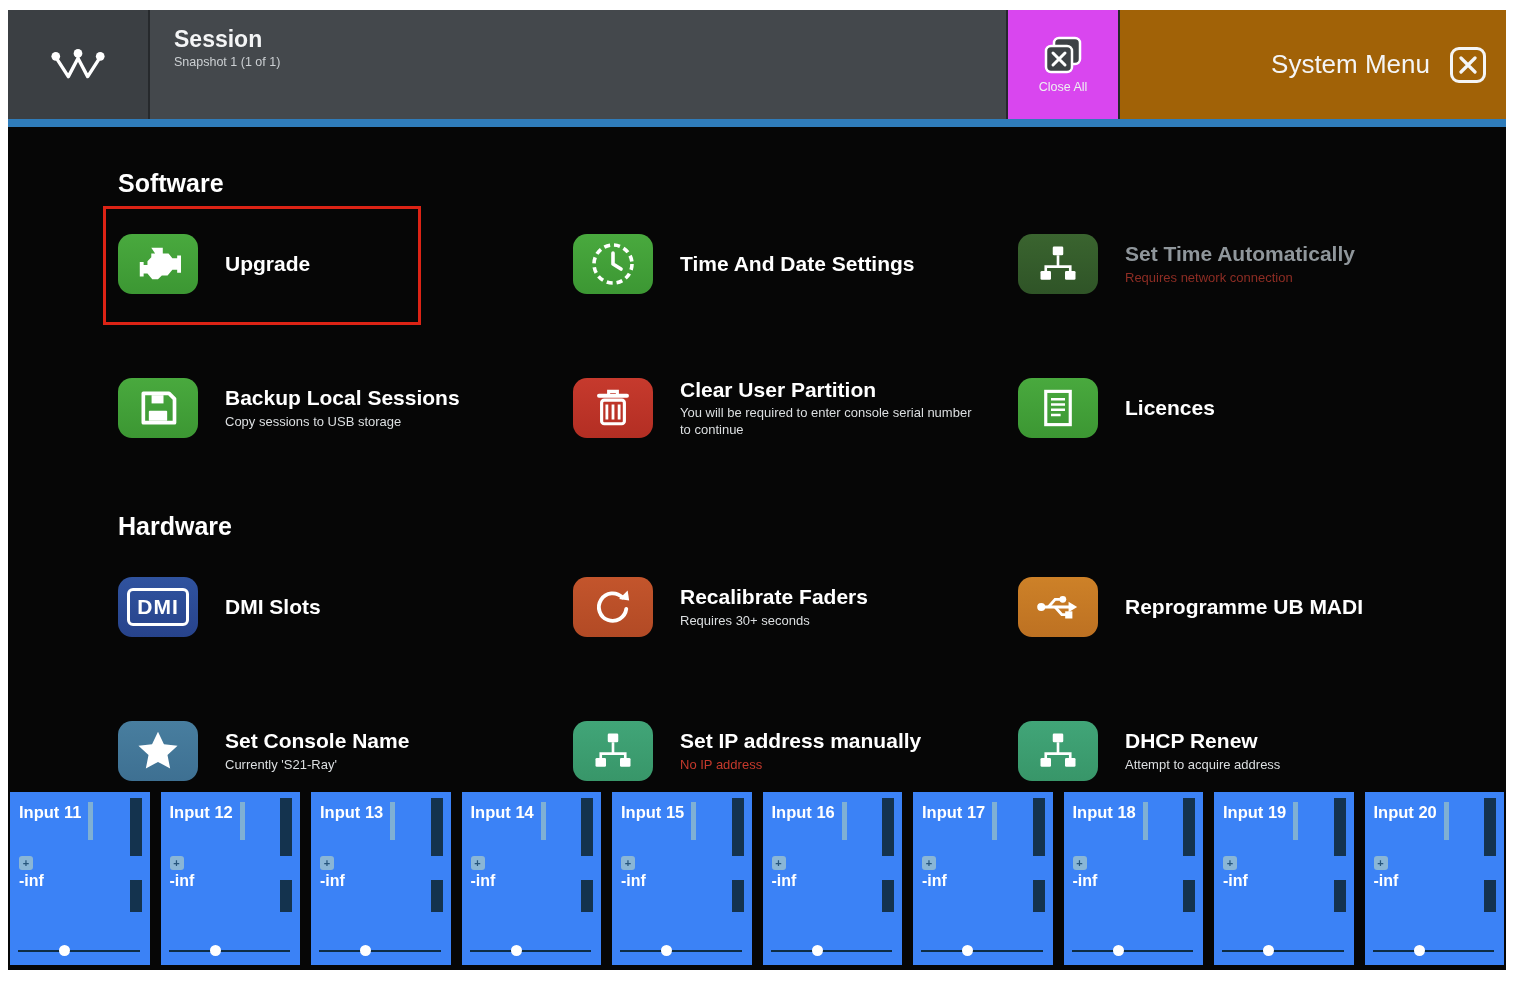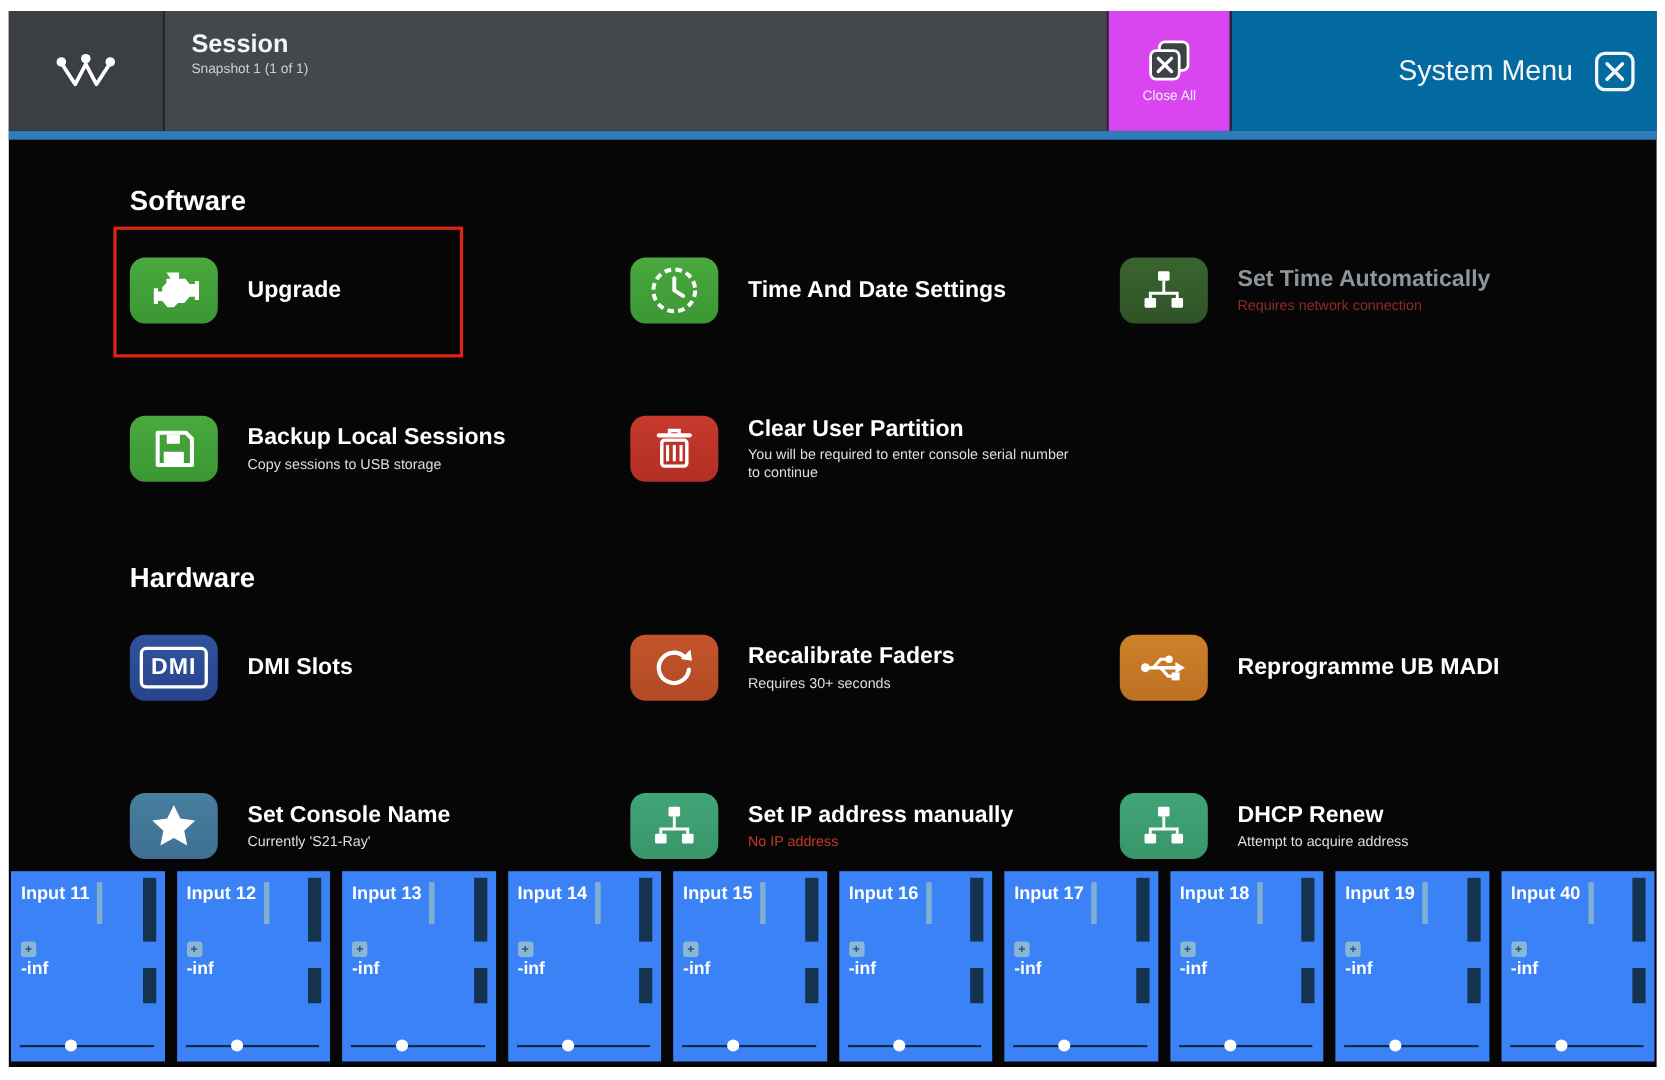--- a/index.html
+++ b/index.html
@@ -7,21 +7,21 @@
   .screen { position:absolute; left:8px; top:10px; width:1498px; height:960px; background:#060606; }
 
   
   .hdr { display:flex; height:109px; }
   .logo-box { width:142px; background:#3b3f43; border-right:2px solid #26292c; display:flex; align-items:center; justify-content:center; }
   .session-box { flex:1; background:#44484c; padding:16px 0 0 24px; }
   .session-title { color:#f4f5f6; font-size:23px; font-weight:bold; }
   .session-sub { color:#ccd0d3; font-size:12.5px; margin-top:2px; }
   .close-all { width:112px; background:#d946ef; border-left:2px solid #26292c; display:flex; flex-direction:column; align-items:center; justify-content:center; gap:3px; cursor:pointer; }
   .close-all-label { color:#eef0f1; font-size:12.5px; }
-  .sysmenu { width:388px; background:#0369a1; border-left:2px solid #26292c; display:flex; align-items:center; justify-content:flex-end; gap:20px; padding-right:20px; }
+  .sysmenu { width:388px; background:#a16207; border-left:2px solid #26292c; display:flex; align-items:center; justify-content:flex-end; gap:20px; padding-right:20px; }
   .sysmenu-title { color:#f4f5f6; font-size:26px; }
   .x-btn { width:36px; height:36px; border:3px solid #f4f5f6; border-radius:9px; display:flex; align-items:center; justify-content:center; cursor:pointer; }
   .blue-bar { height:8px; background:#2f7cba; }
 
   
   .content { padding:42px 16px 0 110px; }
   .section-title { color:#ffffff; font-size:25px; font-weight:700; margin-bottom:26px; }
   .menu-grid { display:grid; grid-template-columns:455px 445px 1fr; row-gap:64px; }
   .menu-item { display:flex; align-items:center; gap:27px; height:80px; position:relative; cursor:pointer; }
   .tile { width:80px; height:60px; border-radius:14px; display:flex; align-items:center; justify-content:center; flex:0 0 80px; }
@@ -165,20 +165,32 @@
             <rect x="11" y="15" width="26" height="27" rx="3" fill="none" stroke="#fff" stroke-width="3.6"></rect>
             <path d="M17 20v17 M24 20v17 M31 20v17" stroke="#fff" stroke-width="3.2"></path>
           </svg>
         </div>
         <div class="item-text">
           <div class="item-label">Clear User Partition</div>
           <div class="item-sub">You will be required to enter console serial number to continue</div>
         </div>
       </div>
 
+      <div class="menu-item">
+        <div class="tile t-green">
+          <svg width="42" height="42" viewBox="0 0 48 48">
+            <rect x="10" y="5" width="28" height="38" fill="none" stroke="#fff" stroke-width="3.6"></rect>
+            <path d="M16 14h16 M16 20h16 M16 26h16 M16 32h11" stroke="#fff" stroke-width="3"></path>
+          </svg>
+        </div>
+        <div class="item-text">
+          <div class="item-label">Licences</div>
+
+        </div>
+      </div>
     </div>
 
     <div class="section-title hw-title">Hardware</div>
 
     <div class="menu-grid">
 
       <div class="menu-item">
         <div class="tile t-blue">
           <span class="dmi-badge">DMI</span>
         </div>
@@ -385,21 +397,21 @@
       <div class="vbar b2"></div>
       <span class="ch-badge"></span>
       <div class="ch-gain">-inf</div>
       <div class="ch-fader">
           <span class="fader-knob"></span>
         </div>
     </div>
 
     <div class="channel">
       <div class="ch-row1">
-          <div class="ch-name">Input 40</div>
+          <div class="ch-name">Input 20</div>
           <div class="m-light"></div>
         </div>
       <div class="vbar b1"></div>
       <div class="vbar b2"></div>
       <span class="ch-badge"></span>
       <div class="ch-gain">-inf</div>
       <div class="ch-fader">
           <span class="fader-knob"></span>
         </div>
     </div>

